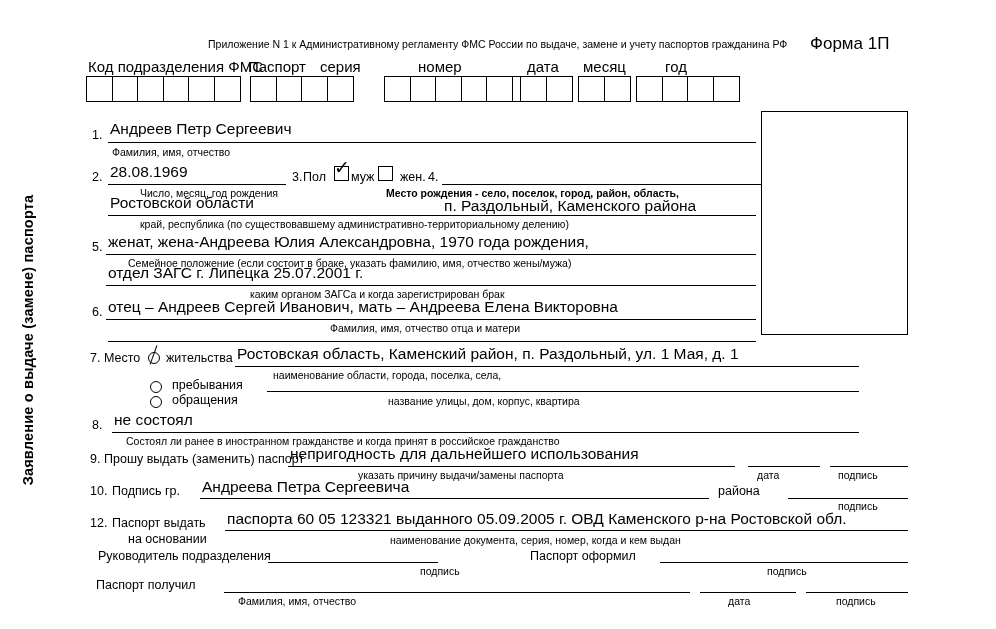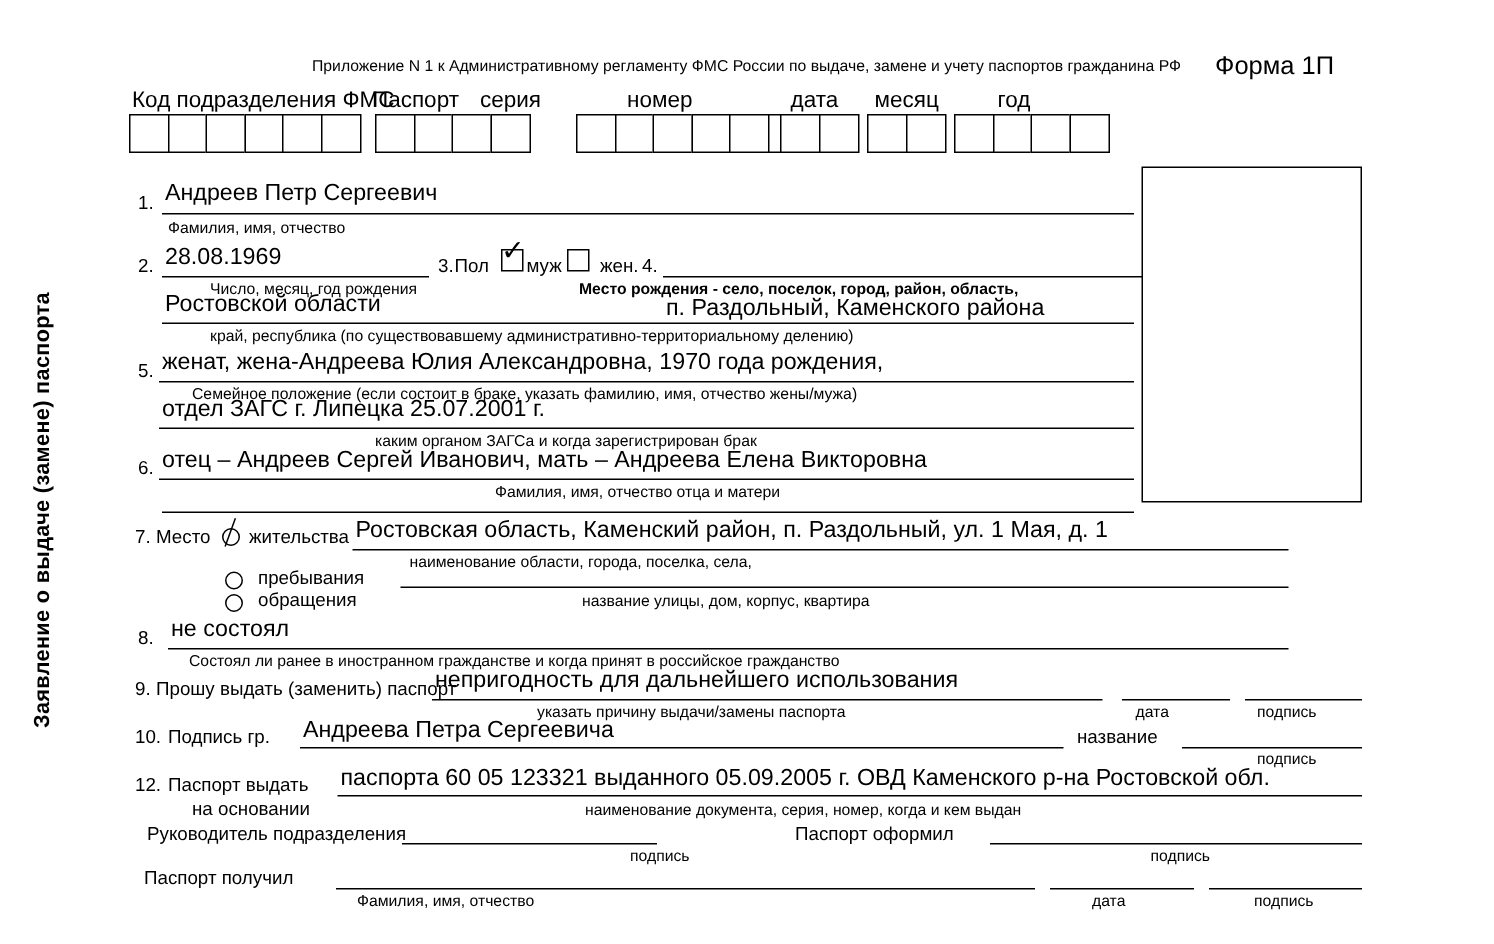--- a/index.html
+++ b/index.html
@@ -267,21 +267,21 @@
 <div class="uline" style="left:748px; top:466px; width:72px;"></div>
 <div class="uline" style="left:830px; top:466px; width:78px;"></div>
 <div class="abs tiny" style="left:358px; top:470px;">указать причину выдачи/замены паспорта</div>
 <div class="abs tiny" style="left:757px; top:470px;">дата</div>
 <div class="abs tiny" style="left:838px; top:470px;">подпись</div>
 
 <div class="abs num" style="left:90px; top:484px;">10.</div>
 <div class="abs lbl" style="left:112px; top:484px;">Подпись гр.</div>
 <div class="abs fill" style="left:202px; top:478px;">Андреева Петра Сергеевича</div>
 <div class="uline" style="left:200px; top:498px; width:509px;"></div>
-<div class="abs lbl" style="left:718px; top:484px;">название</div>
+<div class="abs lbl" style="left:718px; top:484px;">района</div>
 <div class="uline" style="left:788px; top:498px; width:120px;"></div>
 <div class="abs tiny" style="left:838px; top:501px;">подпись</div>
 
 <div class="abs num" style="left:90px; top:516px;">12.</div>
 <div class="abs lbl" style="left:112px; top:516px;">Паспорт выдать</div>
 <div class="abs fill" style="left:227px; top:510px;">паспорта 60 05 123321 выданного 05.09.2005 г. ОВД Каменского р-на Ростовской обл.</div>
 <div class="uline" style="left:225px; top:530px; width:683px;"></div>
 <div class="abs lbl" style="left:128px; top:532px;">на основании</div>
 <div class="abs tiny" style="left:390px; top:535px;">наименование документа, серия, номер, когда и кем выдан</div>
 

